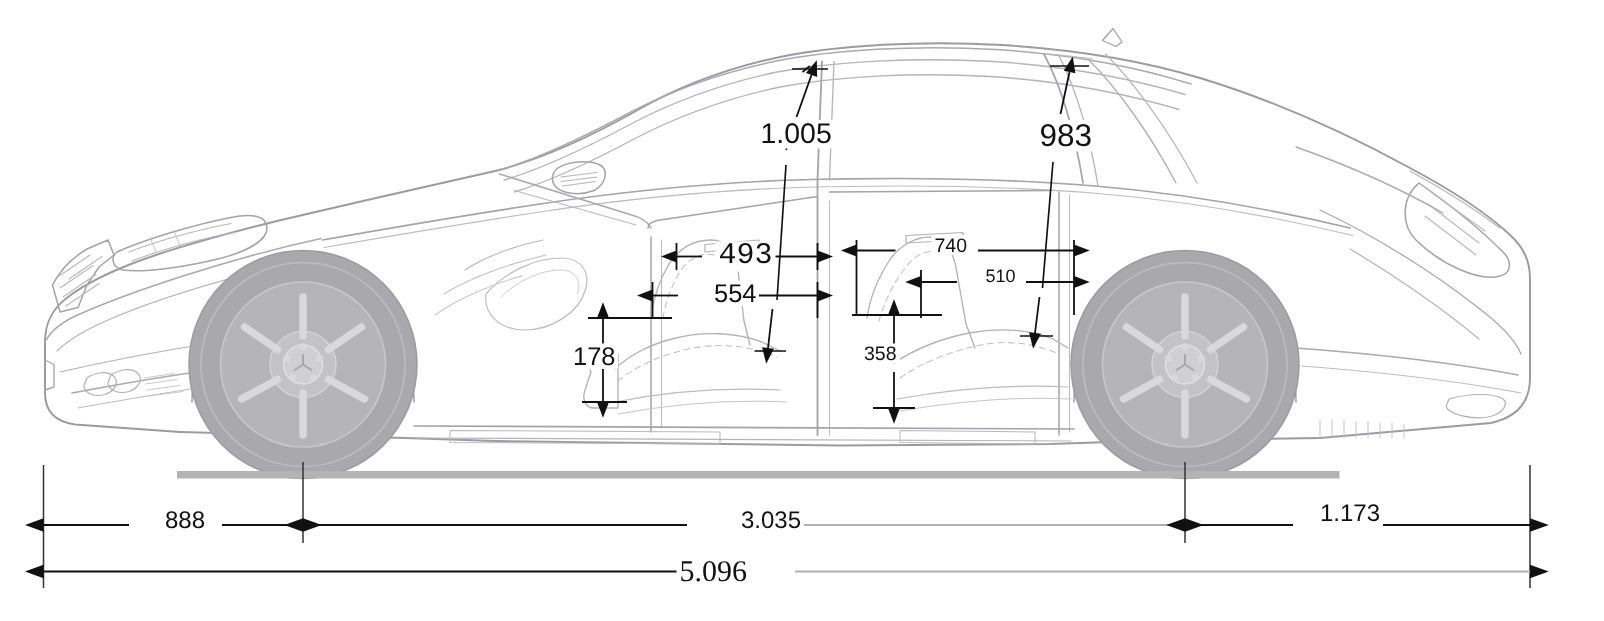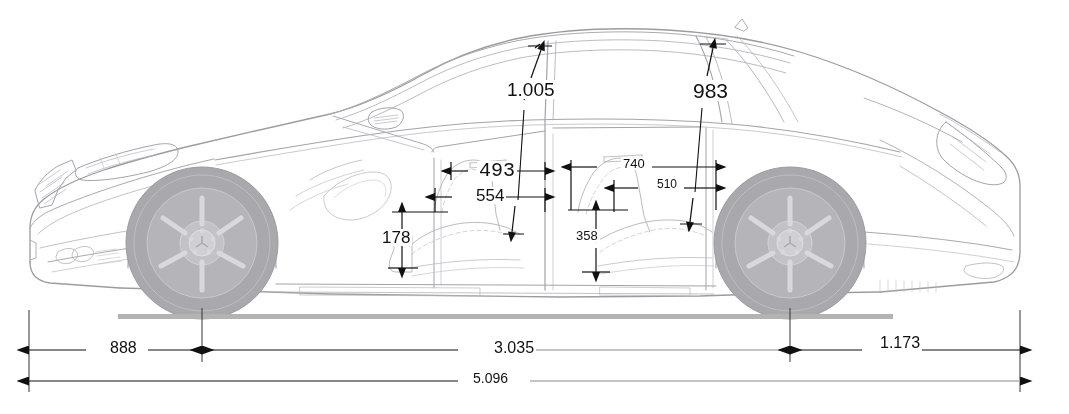--- a/index.html
+++ b/index.html
@@ -352,15 +352,15 @@
   <div class="dim-label" style="left:380px;top:229px;font-size:17px;">178</div>
 
   <div class="dim-label" style="left:574px;top:229px;font-size:13px;">358</div>
 
   <div class="dim-label" style="left:108px;top:340px;font-size:16px;">888</div>
 
   <div class="dim-label" style="left:466px;top:340px;font-size:16px;margin-left:26px;">3.035</div>
 
   <div class="dim-label" style="left:878px;top:335px;font-size:16px;">1.173</div>
 
-  <div class="dim-label" style="left:471px;top:371px;font-size:14px;">5.096</div>
+  <div class="dim-label" style="left:451px;top:371px;font-size:20px;font-family:Liberation Serif, serif;">5.096</div>
 
 </div>
 
 </body></html>

